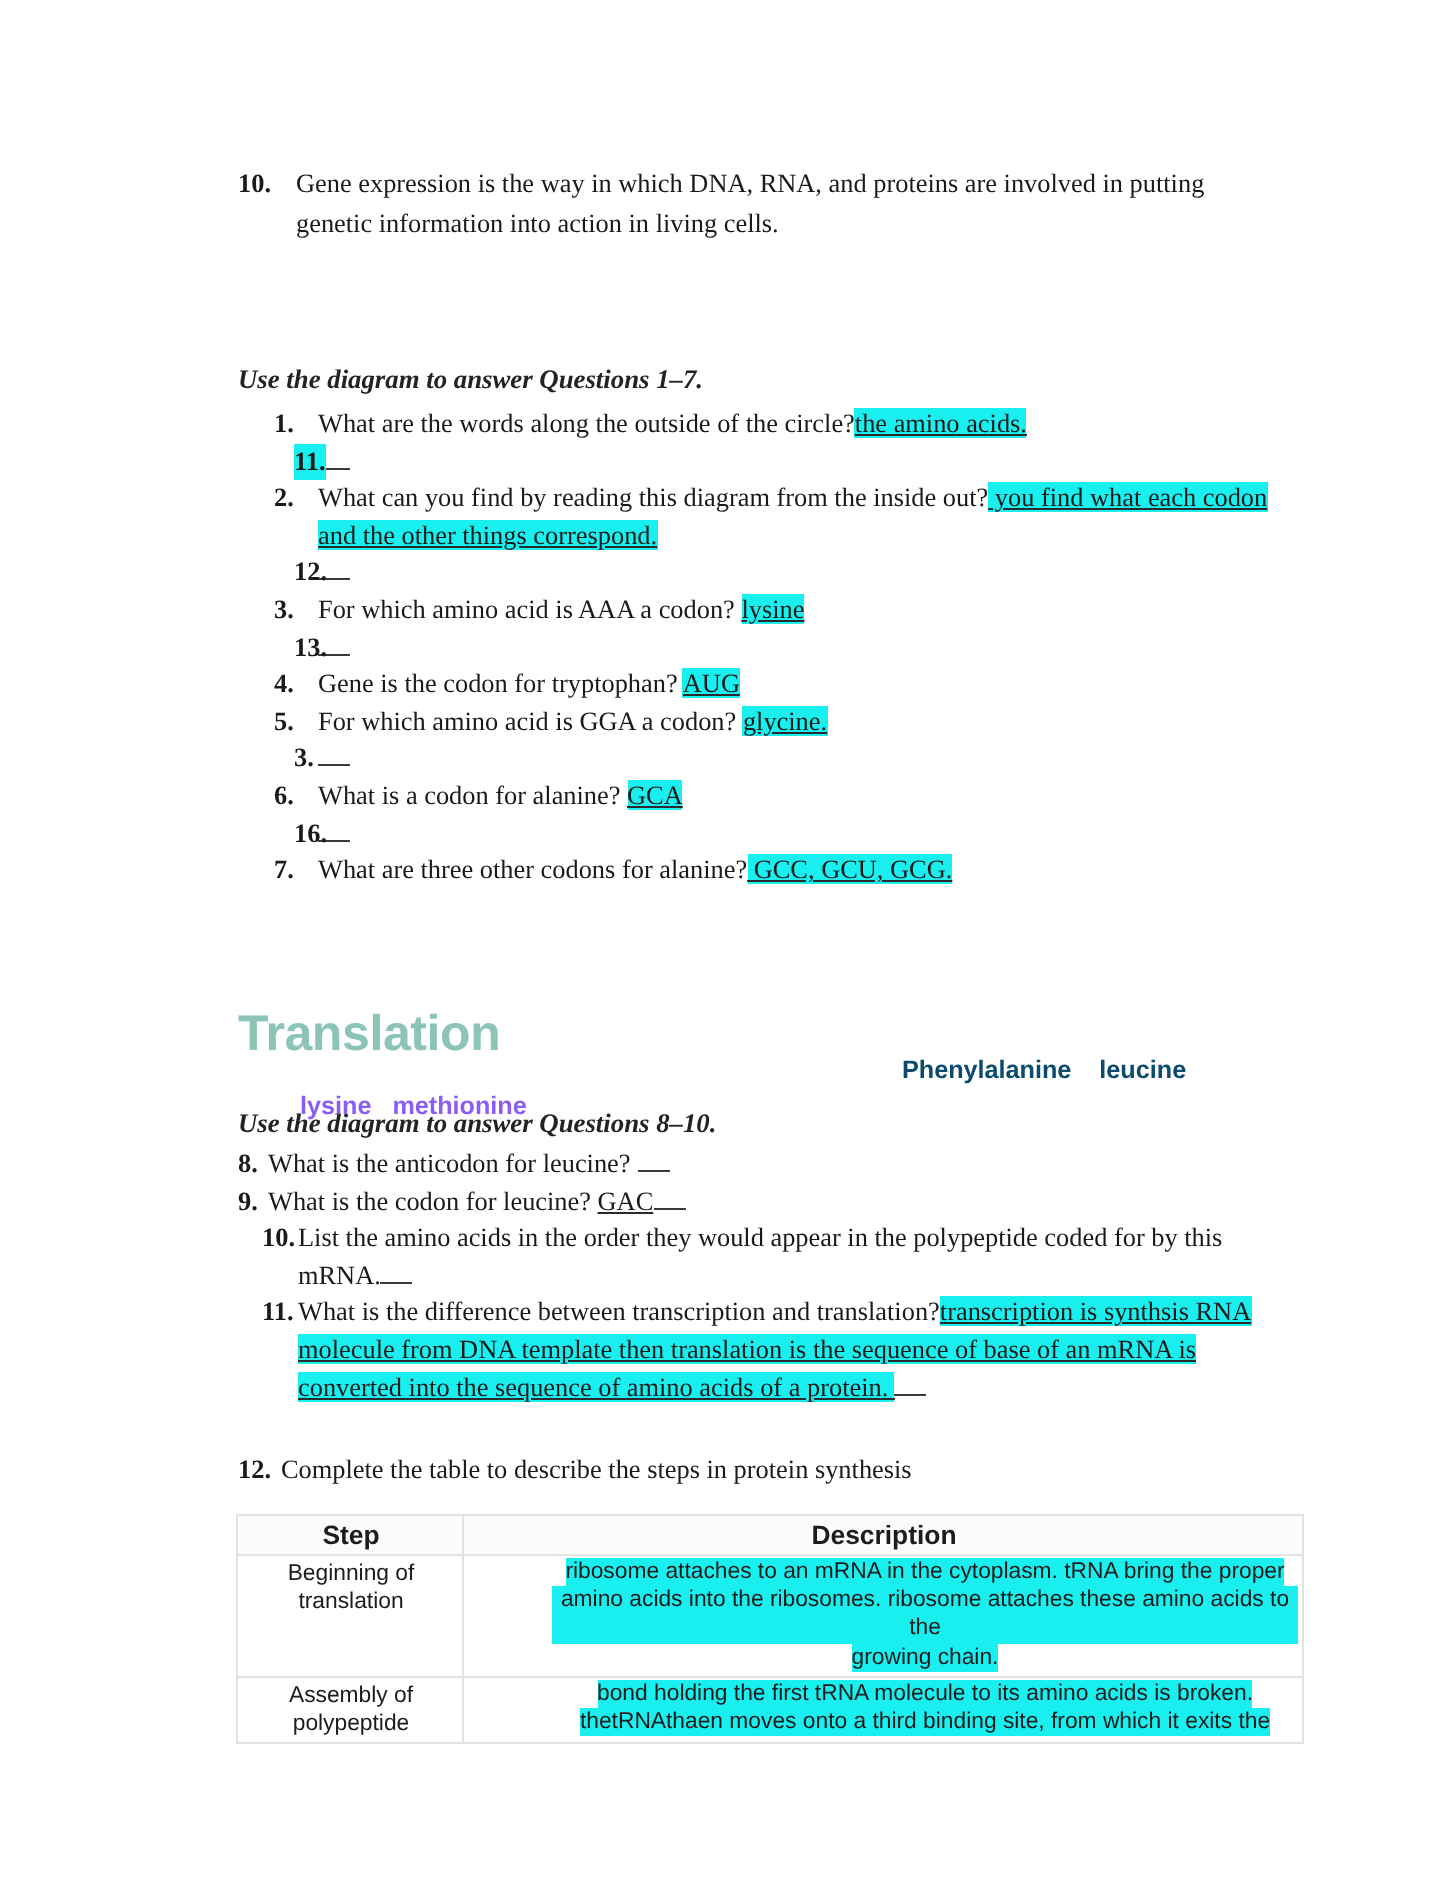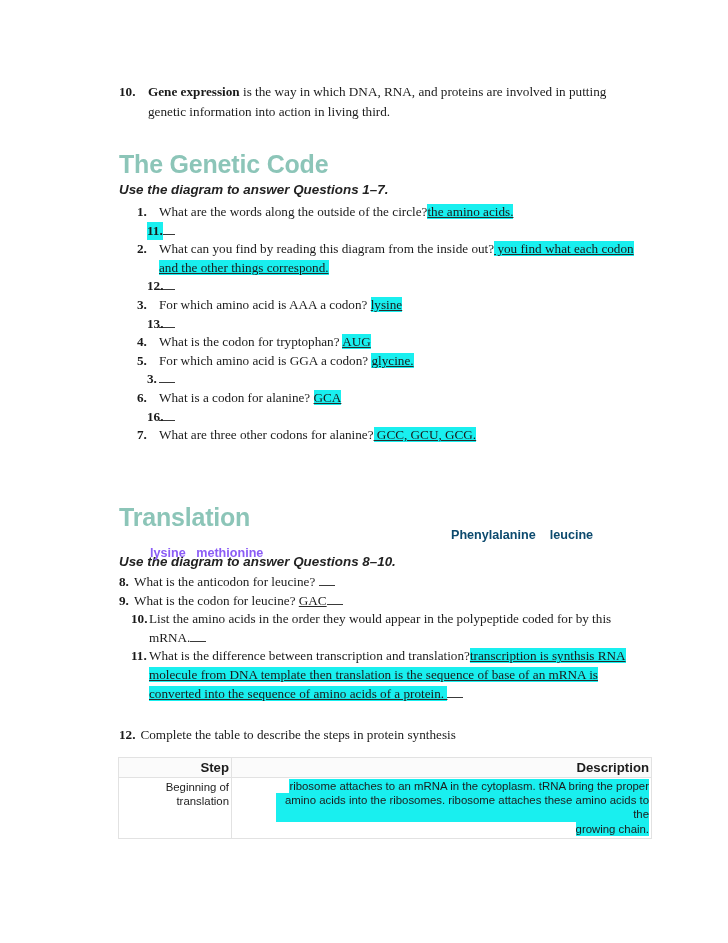--- a/index.html
+++ b/index.html
@@ -20,21 +20,21 @@
     position: absolute;
     left: 0; top: 0;
     width: 728px;
     height: 766px;
     background: #ffffff;
     padding-left: 16px;
   }
 
   
   .serif   { font-family: "Liberation Serif", serif; }
-  .bold    { font-weight: bold; }
+  .bold    { font-weight: normal; }
 
   .hl {
     background: #19efef;
     text-decoration: underline;
     text-decoration-color: #2b2b2b;
     text-underline-offset: 1px;
   }
   .hl-plain {
     background: #19efef;
   }
@@ -90,21 +90,21 @@
     font-size: 25px;
     letter-spacing: -0.2px;
     color: #8cc5b8;
     line-height: 28px;
   }
   .h-genetic-code { left: 119px; top: 150px; }
   .h-translation  { left: 119px; top: 503px; }
 
   .section-sub {
     position: absolute;
-    font-family: Liberation Sans, sans-serif;
+    font-family: Liberation Serif, serif;
     font-style: italic;
     font-weight: bold;
     font-size: 13.4px;
     color: #232323;
     line-height: 17px;
   }
   .sub-genetic-code { left: 119px; top: 181px; }
   .sub-translation  { left: 119px; top: 553px; }
 
   
@@ -215,21 +215,21 @@
     font-family: "Liberation Sans", sans-serif;
     font-size: 11.4px;
     line-height: 14.2px;
     color: #1c1c1c;
   }
   .steps-table th,
   .steps-table td {
     border: 1px solid #e2e2e2;
     vertical-align: top;
     padding: 1px 2px 2px 3px;
-    text-align: right;
+    text-align: center;
   }
   .steps-table th {
     background: #fbfbfb;
     font-weight: bold;
     font-size: 13.2px;
     line-height: 17px;
     padding-bottom: 1px;
   }
   .steps-table .col-step { width: 107px; }
   .steps-table td.cell-step {
@@ -247,25 +247,24 @@
     margin-left: 40px;
   }
 </style>
 </head>
 <body>
 
 <div class="page">
 
   <div class="q10 serif">
     <span class="q10-num">10.</span>
-    <span class="q10-body"><span class="bold">Gene expression</span><span> is the way in which DNA, RNA, and proteins are involved in putting genetic information into action in living third.</span></span>
+    <span class="q10-body"><span class="bold">Gene expression</span><span> is the way in which DNA, RNA, and proteins are involved in putting genetic information into action in living cells.</span></span>
   </div>
 
 
-  <div class="section-heading h-genetic-code">The Genetic Code</div>
   <div class="section-sub sub-genetic-code">Use the diagram to answer Questions 1–7.</div>
 
   <div class="qlist serif">
 
     <div class="qrow">
       <div class="q-main">
         <span class="qnum">1.</span><span>What are the words along the outside of the circle?</span><span class="hl">the amino acids.</span>
       </div>
       <div class="sub-item">
         <span class="snum hl-plain">11.</span><span class="blank"></span>
@@ -285,21 +284,21 @@
       <div class="q-main">
         <span class="qnum">3.</span><span>For which amino acid is AAA a codon?</span> <span class="hl">lysine</span>
       </div>
       <div class="sub-item">
         <span class="snum">13.</span><span class="blank"></span>
       </div>
     </div>
 
     <div class="qrow">
       <div class="q-main">
-        <span class="qnum">4.</span><span>What is the codon for tryptophan?</span> <span class="hl">AUG</span>
+        <span class="qnum">4.</span><span>Gene is the codon for tryptophan?</span> <span class="hl">AUG</span>
       </div>
     </div>
 
     <div class="qrow">
       <div class="q-main">
         <span class="qnum">5.</span><span>For which amino acid is GGA a codon?</span> <span class="hl">glycine.</span>
       </div>
       <div class="sub-item">
         <span class="snum">3.</span><span class="blank"></span>
       </div>
@@ -361,16 +360,23 @@
     </thead>
     <tbody>
       <tr>
         <td class="cell-step">Beginning of translation</td>
         <td class="cell-desc">
           <span class="desc-line">ribosome attaches to an mRNA in the cytoplasm. tRNA bring the proper</span><br>
           <span class="desc-line">amino acids into the ribosomes. ribosome attaches these amino acids to the</span><br>
           <span class="desc-line">growing chain.</span>
         </td>
       </tr>
+      <tr>
+        <td class="cell-step">Assembly of polypeptide</td>
+        <td class="cell-desc">
+          <span class="desc-line">bond holding the first tRNA molecule to its amino acids is broken.</span><br>
+          <span class="desc-line">thetRNAthaen moves onto a third binding site, from which it exits the</span>
+        </td>
+      </tr>
     </tbody>
   </table>
 
 </div>
 
 </body></html>

